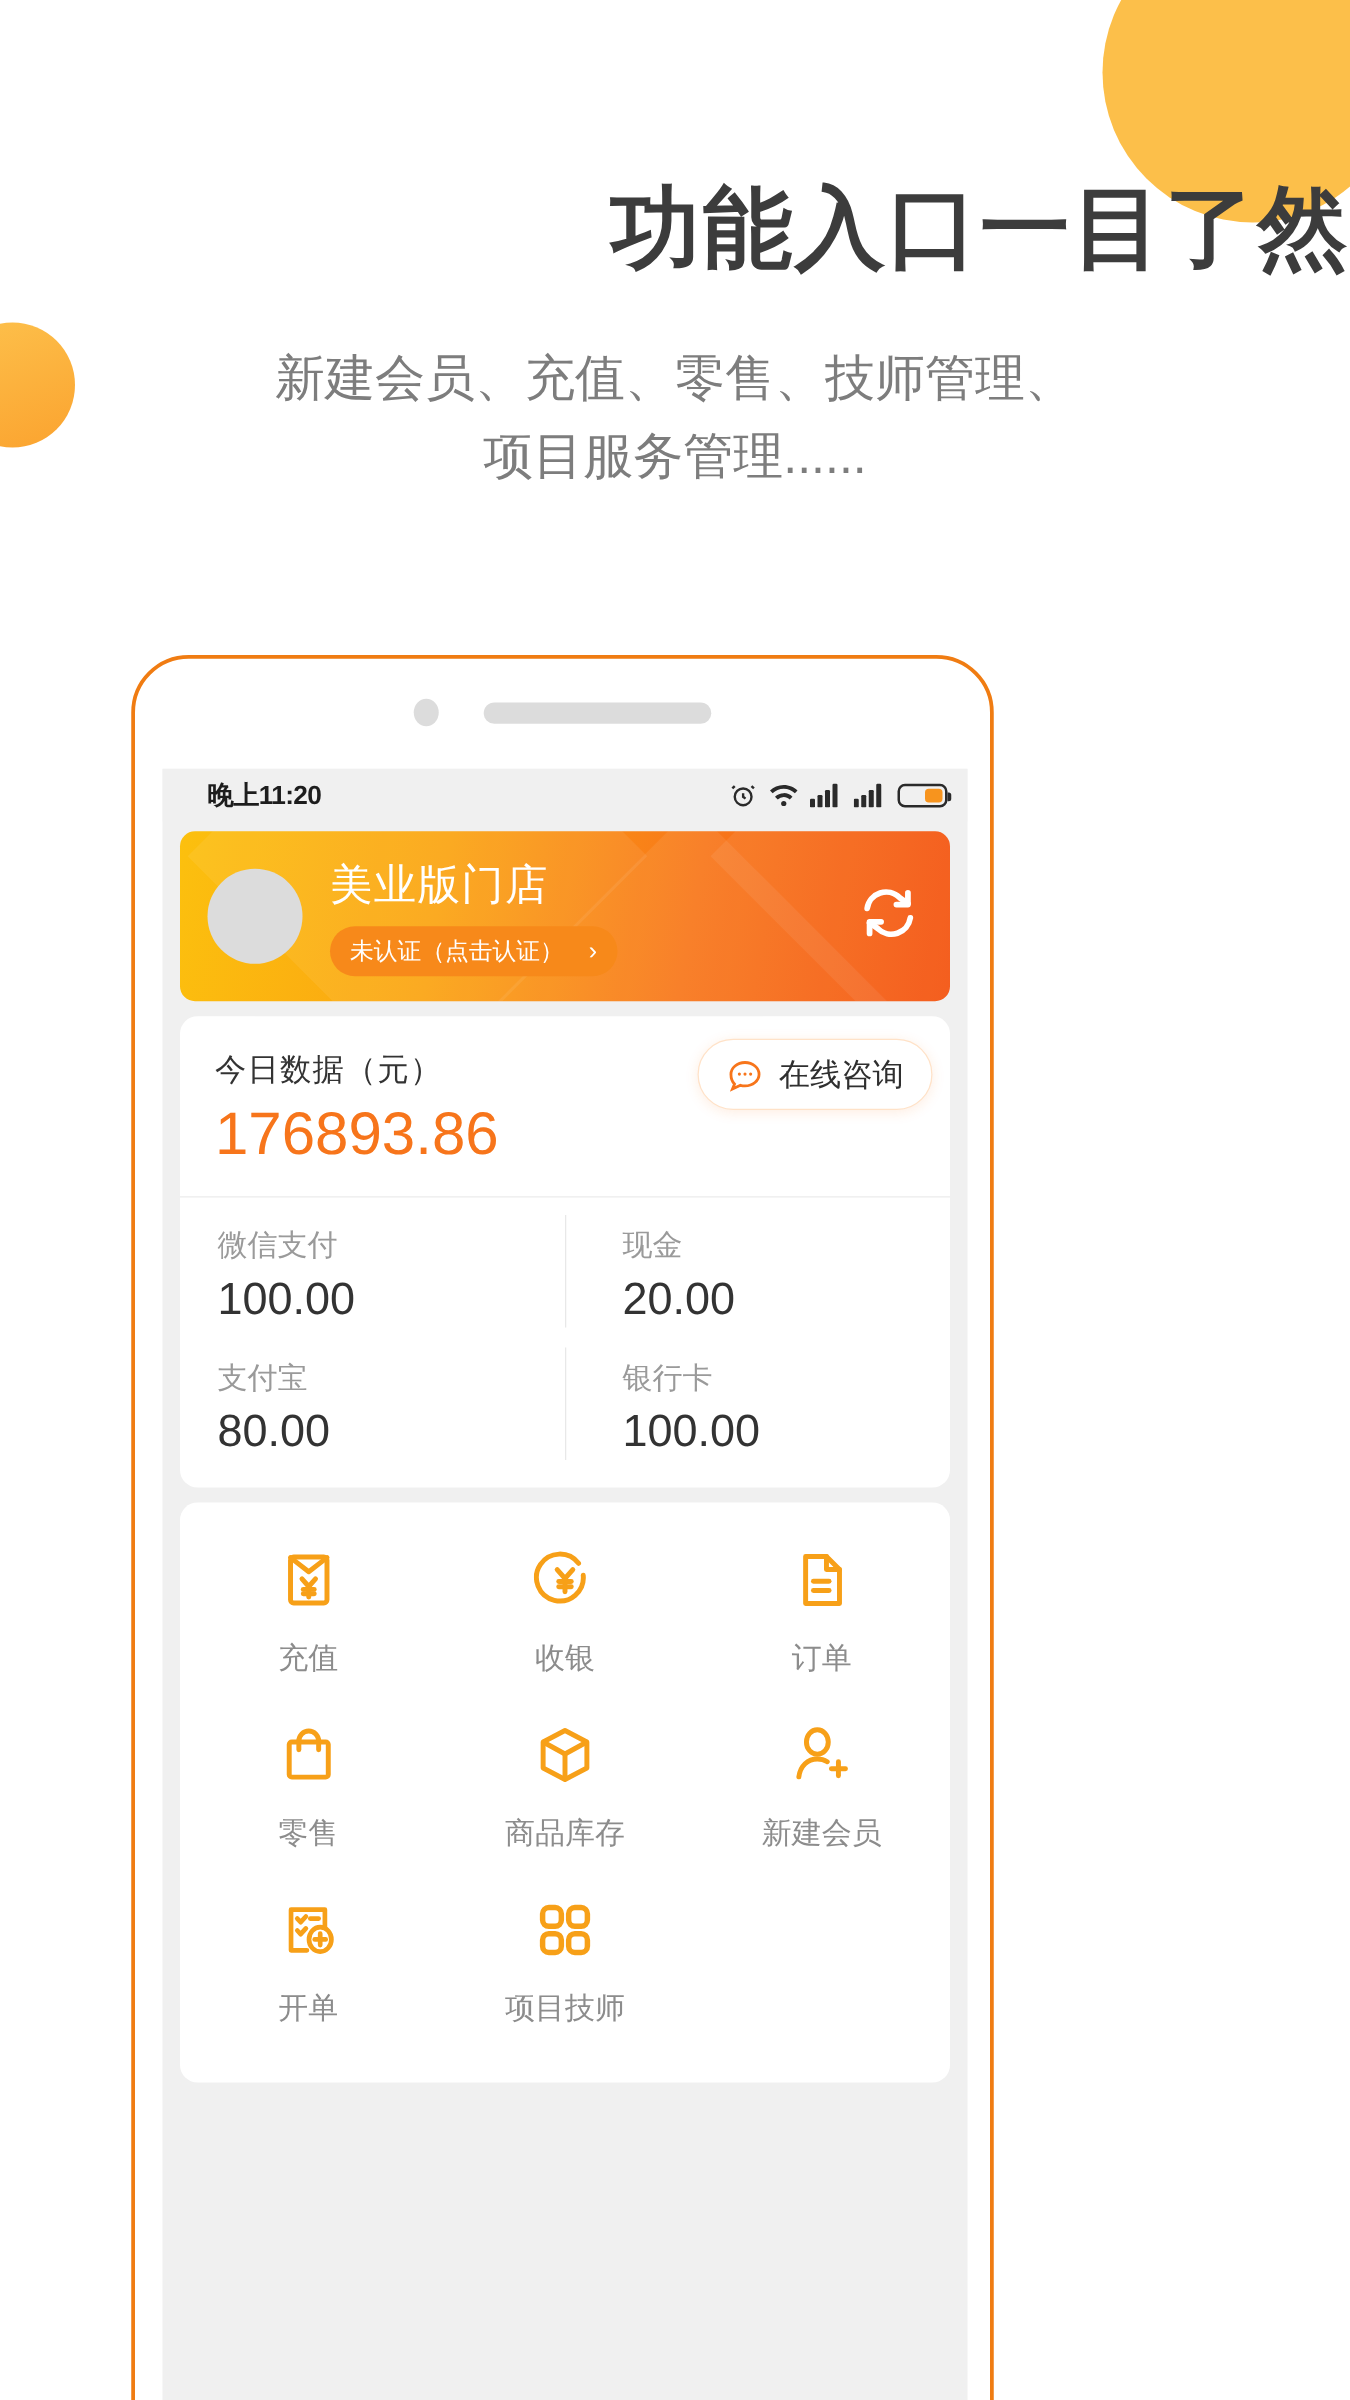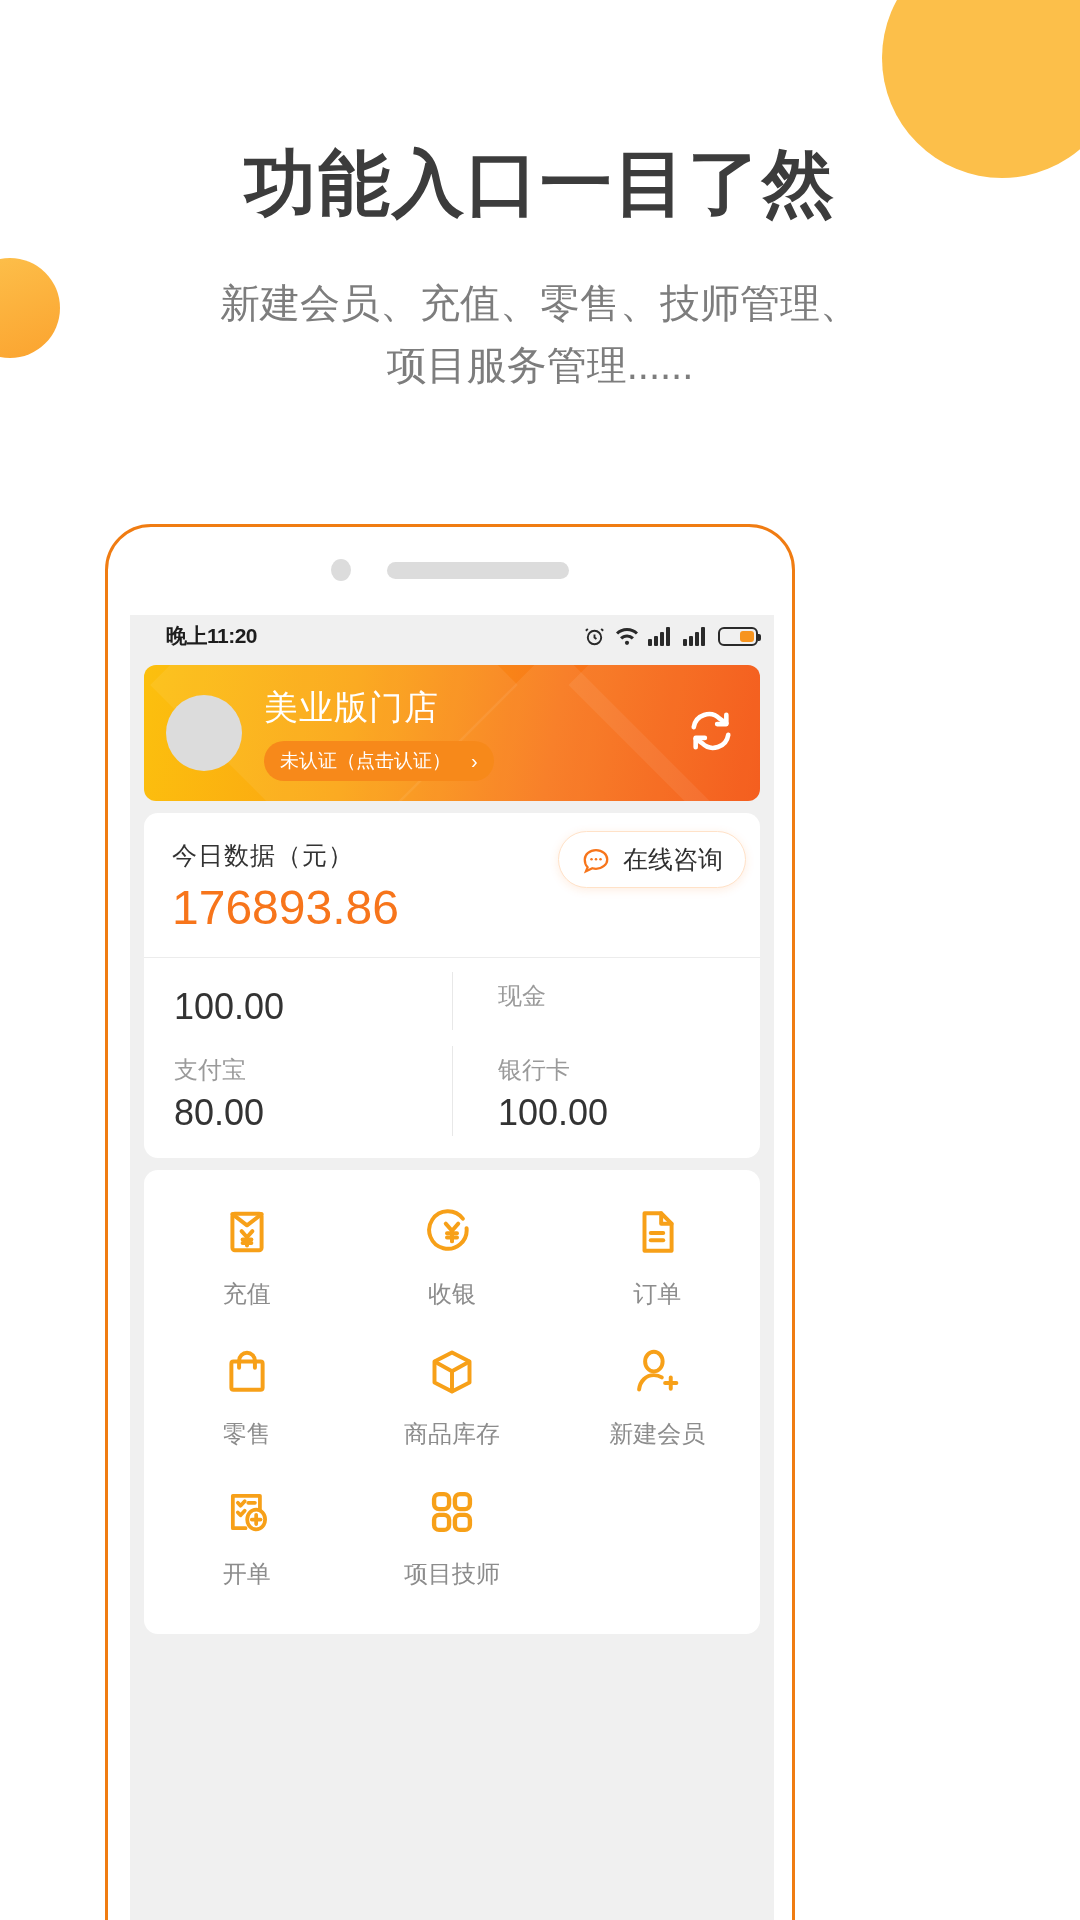--- a/index.html
+++ b/index.html
@@ -19,21 +19,21 @@
   }
   .blob-l{
     position:absolute; top:258px; left:-40px;
     width:100px; height:100px; border-radius:50%;
     background:linear-gradient(160deg,#fdc14c 0%,#fba32f 100%);
   }
 
   
   .headline{
     position:absolute; top:140px; left:0; width:1080px;
-    text-align:center;
+    text-align:right;
     font-size:72px; font-weight:bold; color:#3c3c3c;
     letter-spacing:2px;
     line-height:1.2;
   }
   .subhead{
     position:absolute; top:272px; left:0; width:1080px;
     text-align:center;
     font-size:40px; color:#7d7d7d; line-height:1.55;
     font-weight:400;
   }
@@ -243,24 +243,26 @@
             <circle cx="15.6" cy="11.4" r="1" fill="#f7751b" stroke="none"></circle>
           </svg>
           <span>在线咨询</span>
         </div>
       </div>
 
       <div class="divider"></div>
 
       <div class="pay-grid">
         <div class="pay-cell">
+          <div class="pay-name">微信支付</div>
           <div class="pay-amt">100.00</div>
         </div>
         <div class="pay-cell right">
           <div class="pay-name">现金</div>
+          <div class="pay-amt">20.00</div>
         </div>
         <div class="pay-cell">
           <div class="pay-name">支付宝</div>
           <div class="pay-amt">80.00</div>
         </div>
         <div class="pay-cell right">
           <div class="pay-name">银行卡</div>
           <div class="pay-amt">100.00</div>
         </div>
       </div>

